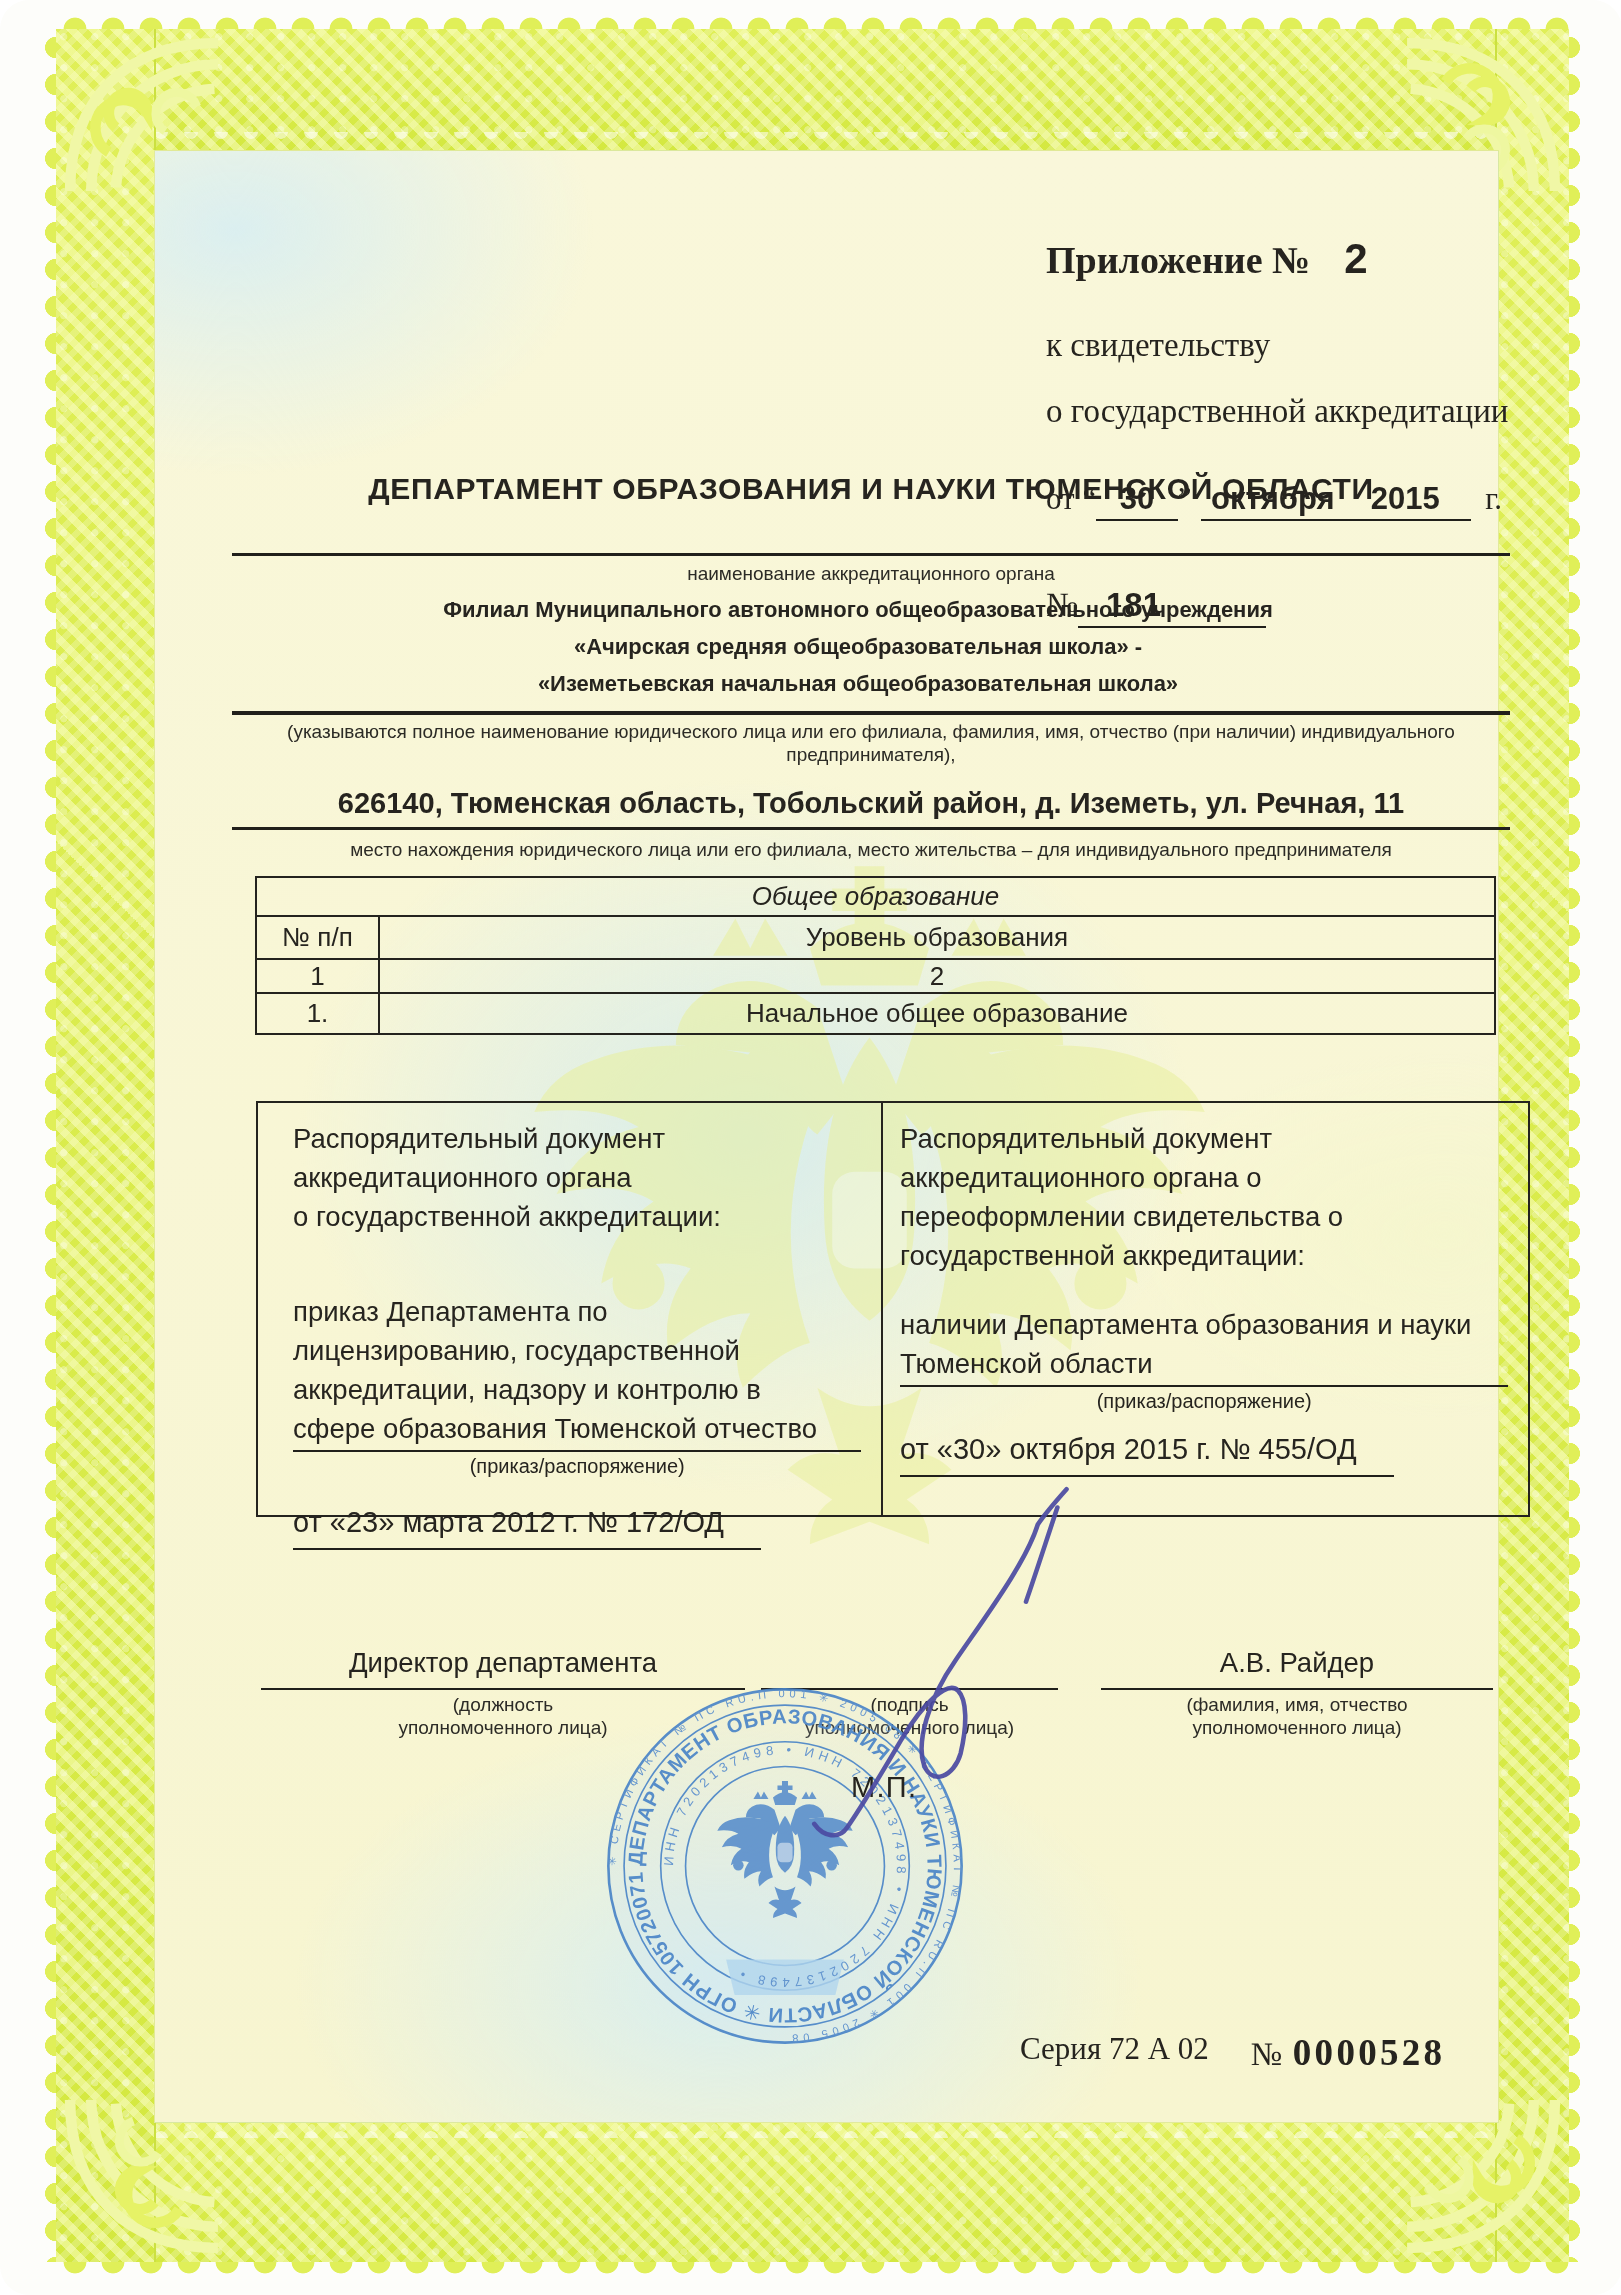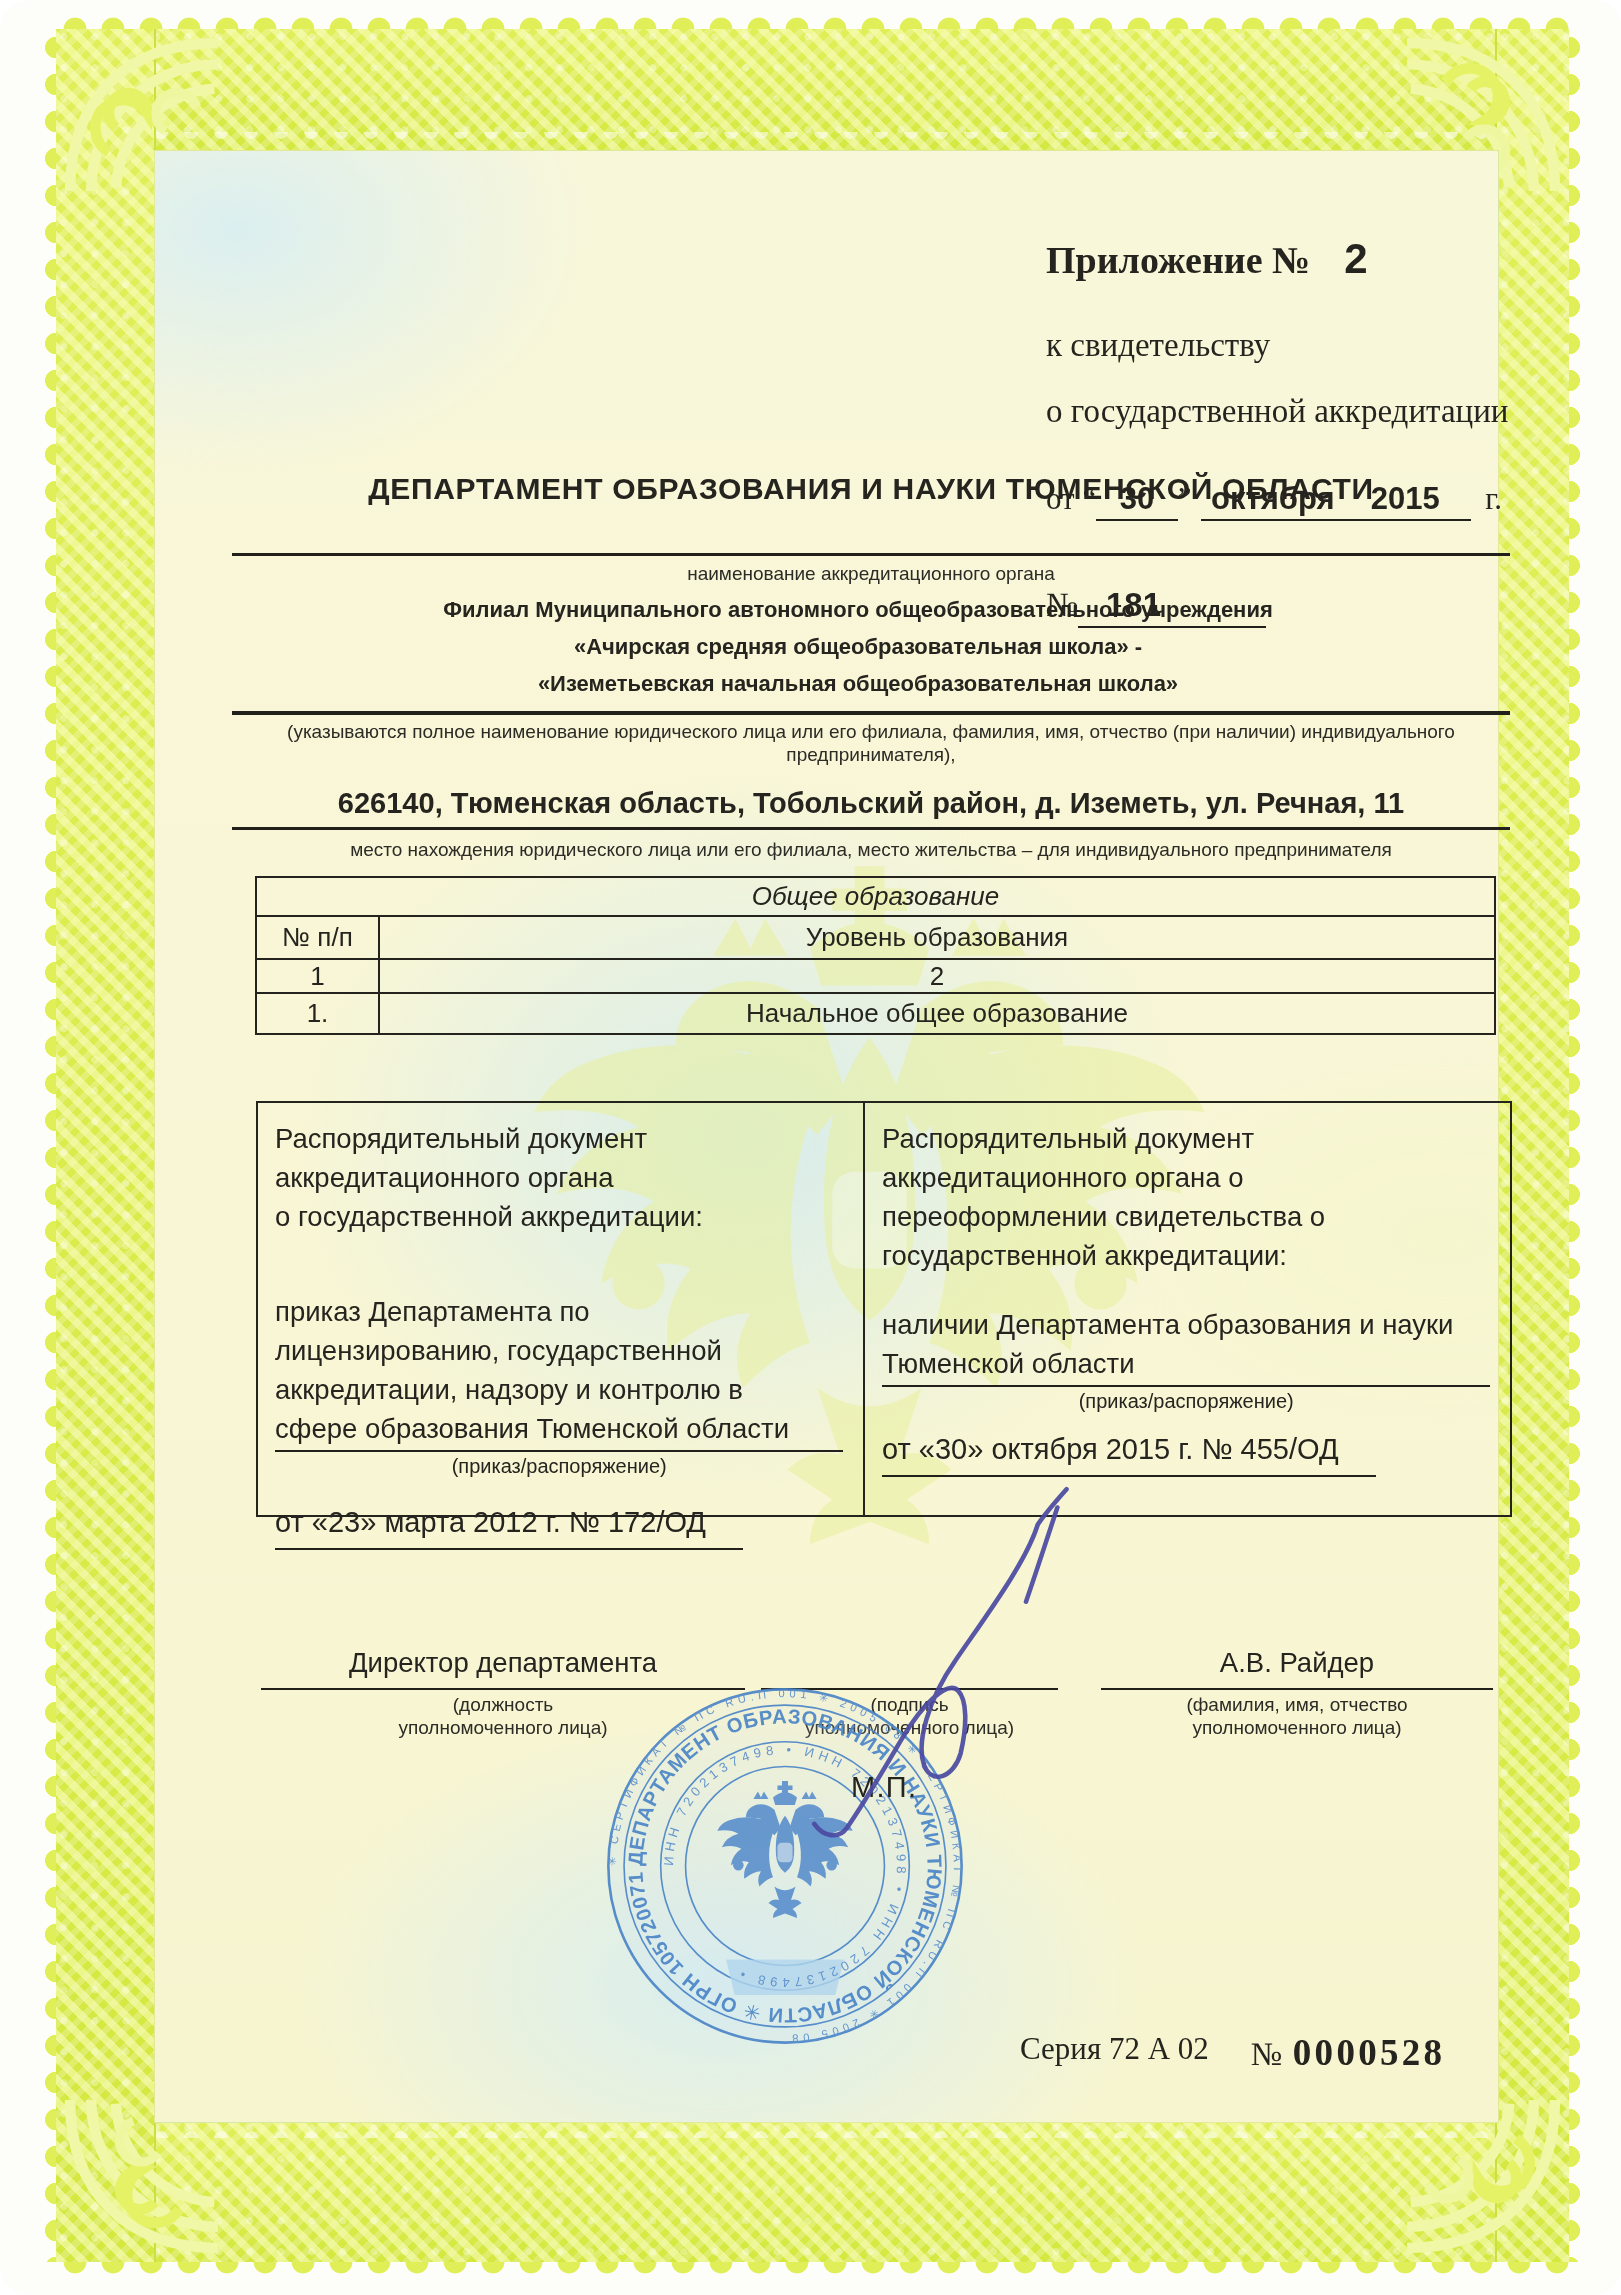--- a/index.html
+++ b/index.html
@@ -70,21 +70,21 @@
   .caption{font-size:19px;line-height:23px;color:#2c2b26;}
   .orgline{left:219px;width:1278px;font-size:22px;font-weight:bold;}
   .addr{left:232px;top:787px;width:1278px;font-size:29px;font-weight:bold;}
   
   table.edu{position:absolute;left:255px;top:876px;width:1241px;border-collapse:collapse;
       font-size:26px;color:#26241f;}
   table.edu td{border:2px solid #24231e;text-align:center;padding:0;}
   .rowA td{height:37px;font-style:italic;} .rowB td{height:41px;} .rowC td{height:32px;} .rowD td{height:39px;}
   td.cnum{width:121px;}
   
-  .orders{position:absolute;left:256px;top:1101px;width:1252px;height:412px;border:2px solid #24231e;display:flex;}
+  .orders{position:absolute;left:256px;top:1101px;width:1252px;height:412px;border:2px solid #24231e;display:flex;padding-left:18px;}
   .ocol{box-sizing:border-box;padding:15.7px 19.6px 11.8px 17px;font-size:27.5px;line-height:39px;}
   .ocol.left{width:607px;border-right:2px solid #24231e;}
   .ocol.right{flex:1;}
   .ocap{font-size:20px;line-height:23.5px;text-align:center;margin-top:2.6px;}
   .orule{height:2px;background:var(--c-rule,#21201b);margin-top:2.6px;}
   .odate{display:inline-block;font-size:29px;border-bottom:2.6px solid var(--c-rule,#21201b);padding:0 37px 5.2px 0;}
   
   .sig{position:absolute;top:1647px;}
   .sig .val{height:41px;font-size:27.5px;text-align:center;}
   .sig .line{height:2px;background:var(--c-rule,#21201b);}
@@ -207,21 +207,21 @@
     </table>
 
   <div class="orders">
     <div class="ocol left">
       <div class="ml">Распорядительный документ
 аккредитационного органа
 о государственной аккредитации:</div>
       <div class="ml" style="margin-top:56px">приказ Департамента по
 лицензированию, государственной
 аккредитации, надзору и контролю в
-сфере образования Тюменской области</div>
+сфере образования Тюменской отчество</div>
       <div class="orule"></div>
       <div class="ocap">(приказ/распоряжение)</div>
       <div style="margin-top:25px"><span class="odate">от «23» марта 2012 г. № 172/ОД</span></div>
     </div>
     <div class="ocol right">
       <div class="ml">Распорядительный документ
 аккредитационного органа о
 переоформлении свидетельства о
 государственной аккредитации:</div>
       <div class="ml" style="margin-top:30px">наличии Департамента образования и науки

